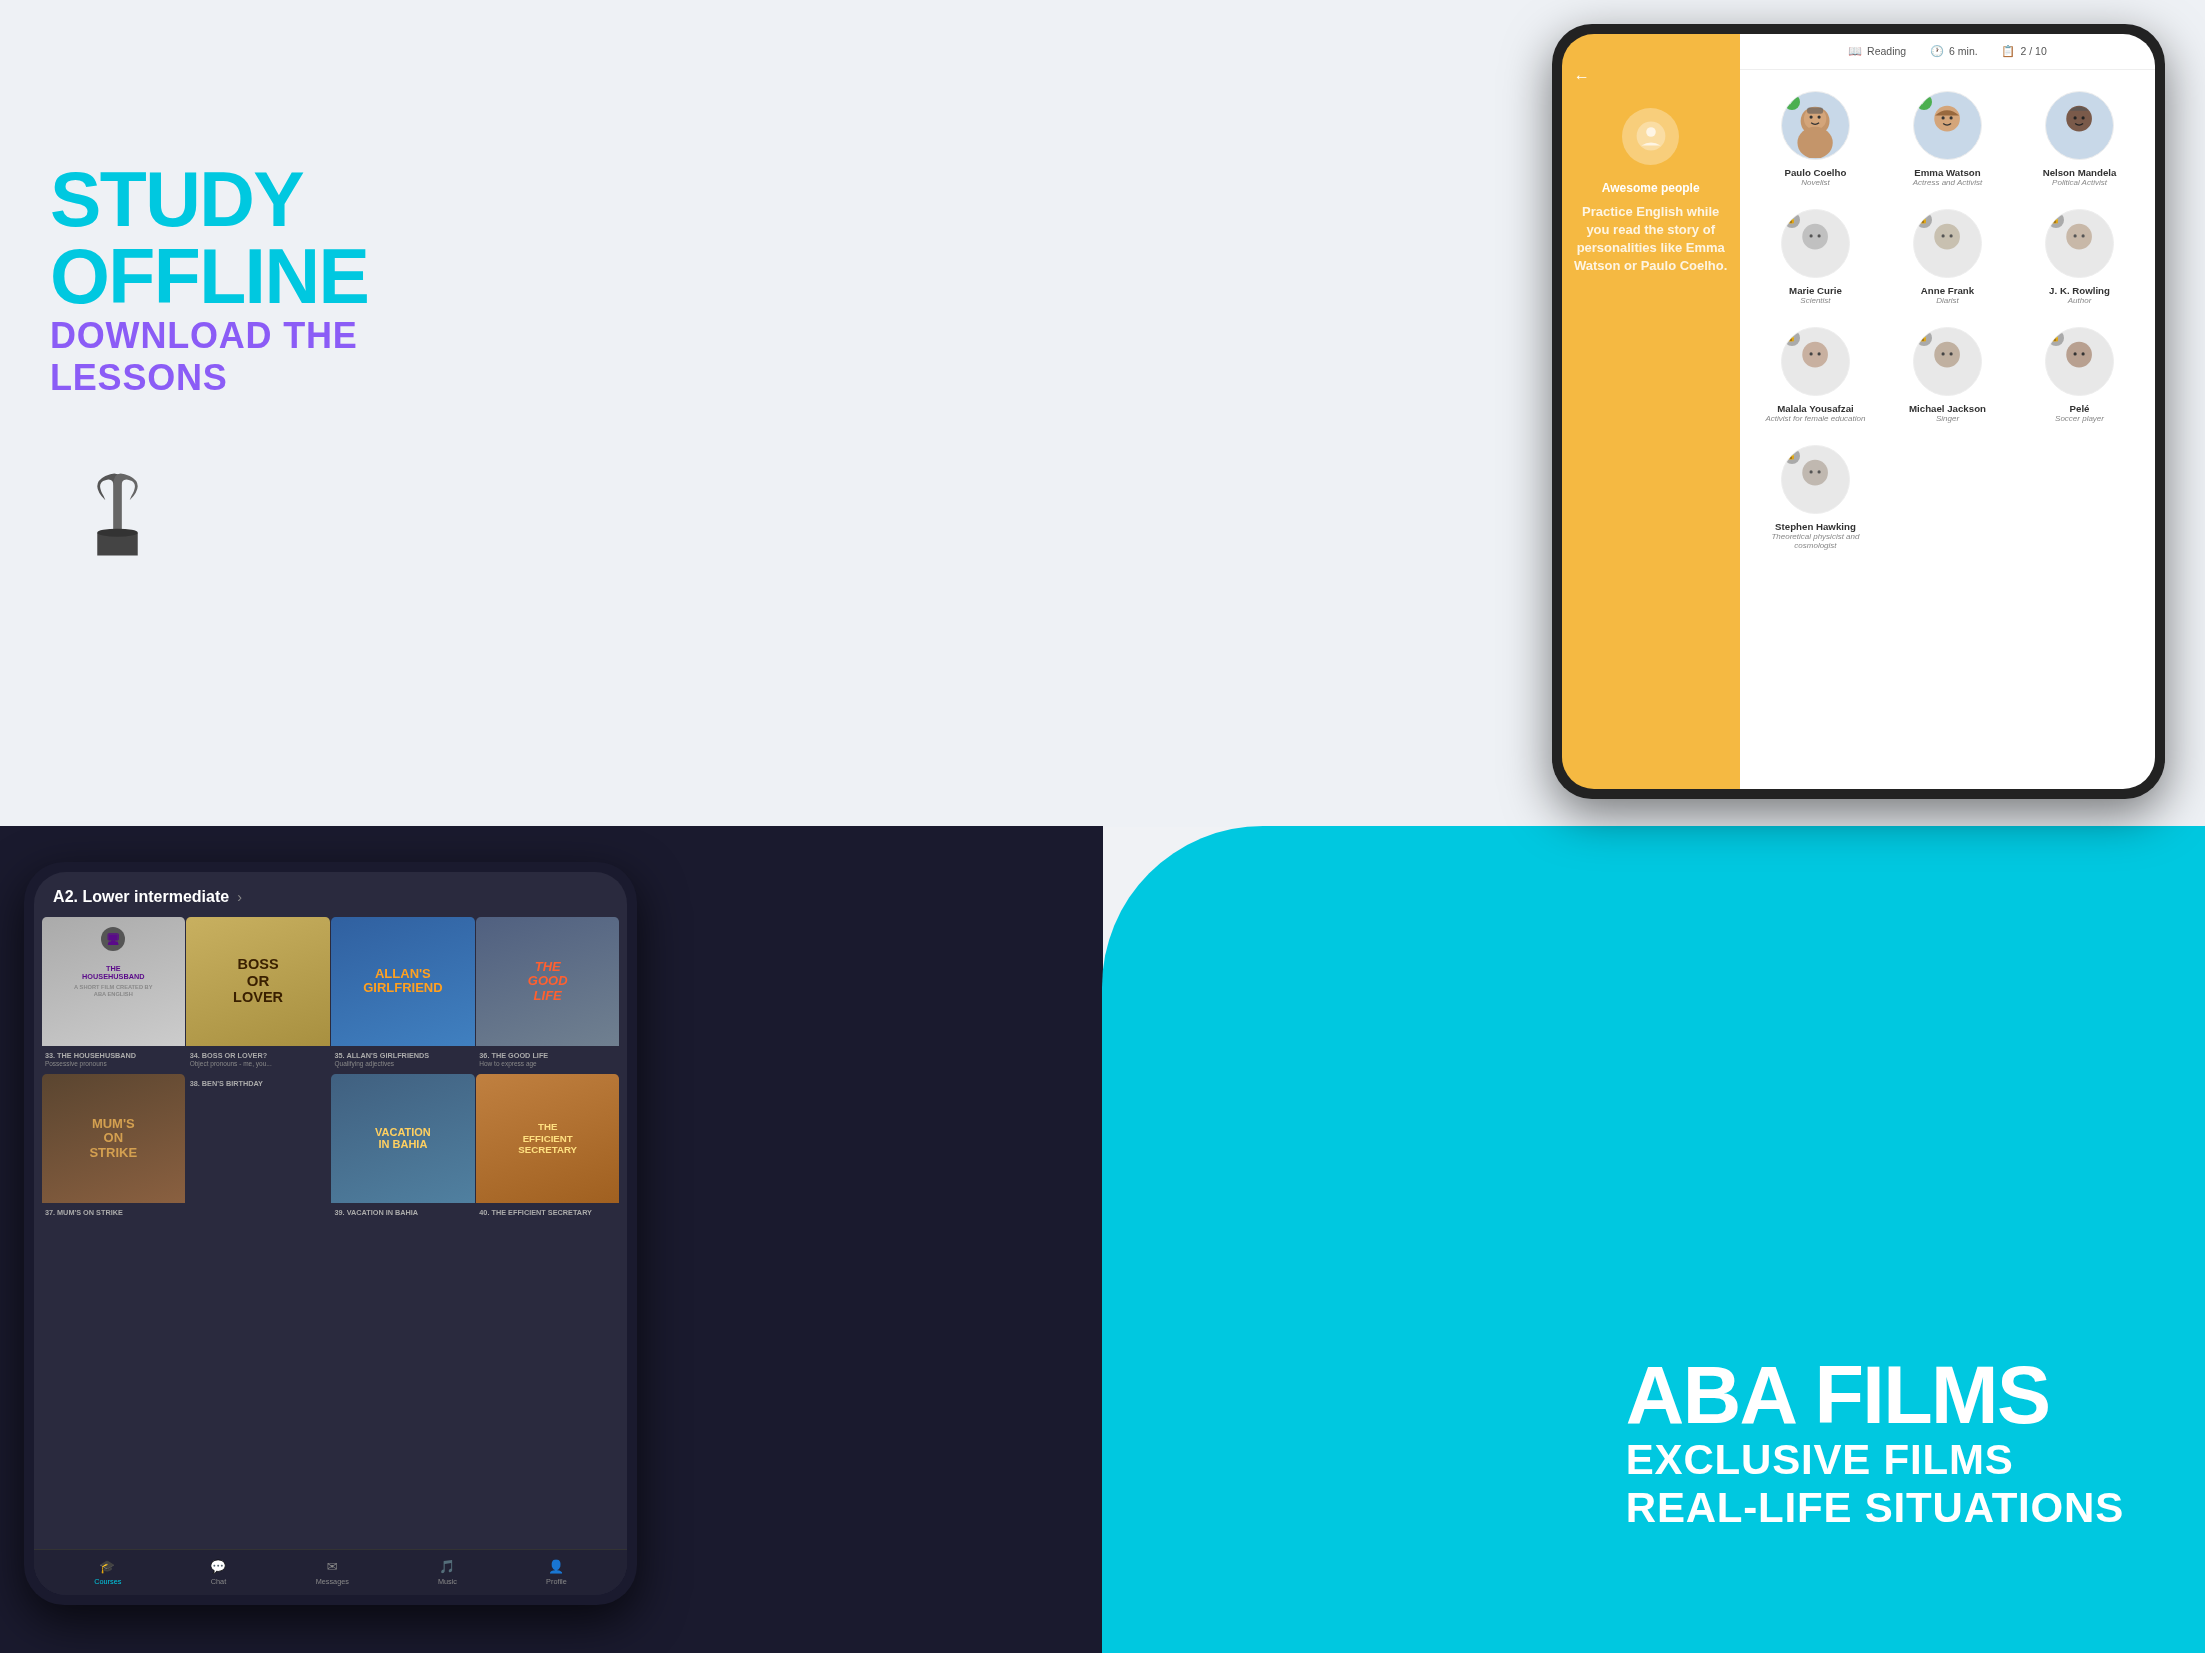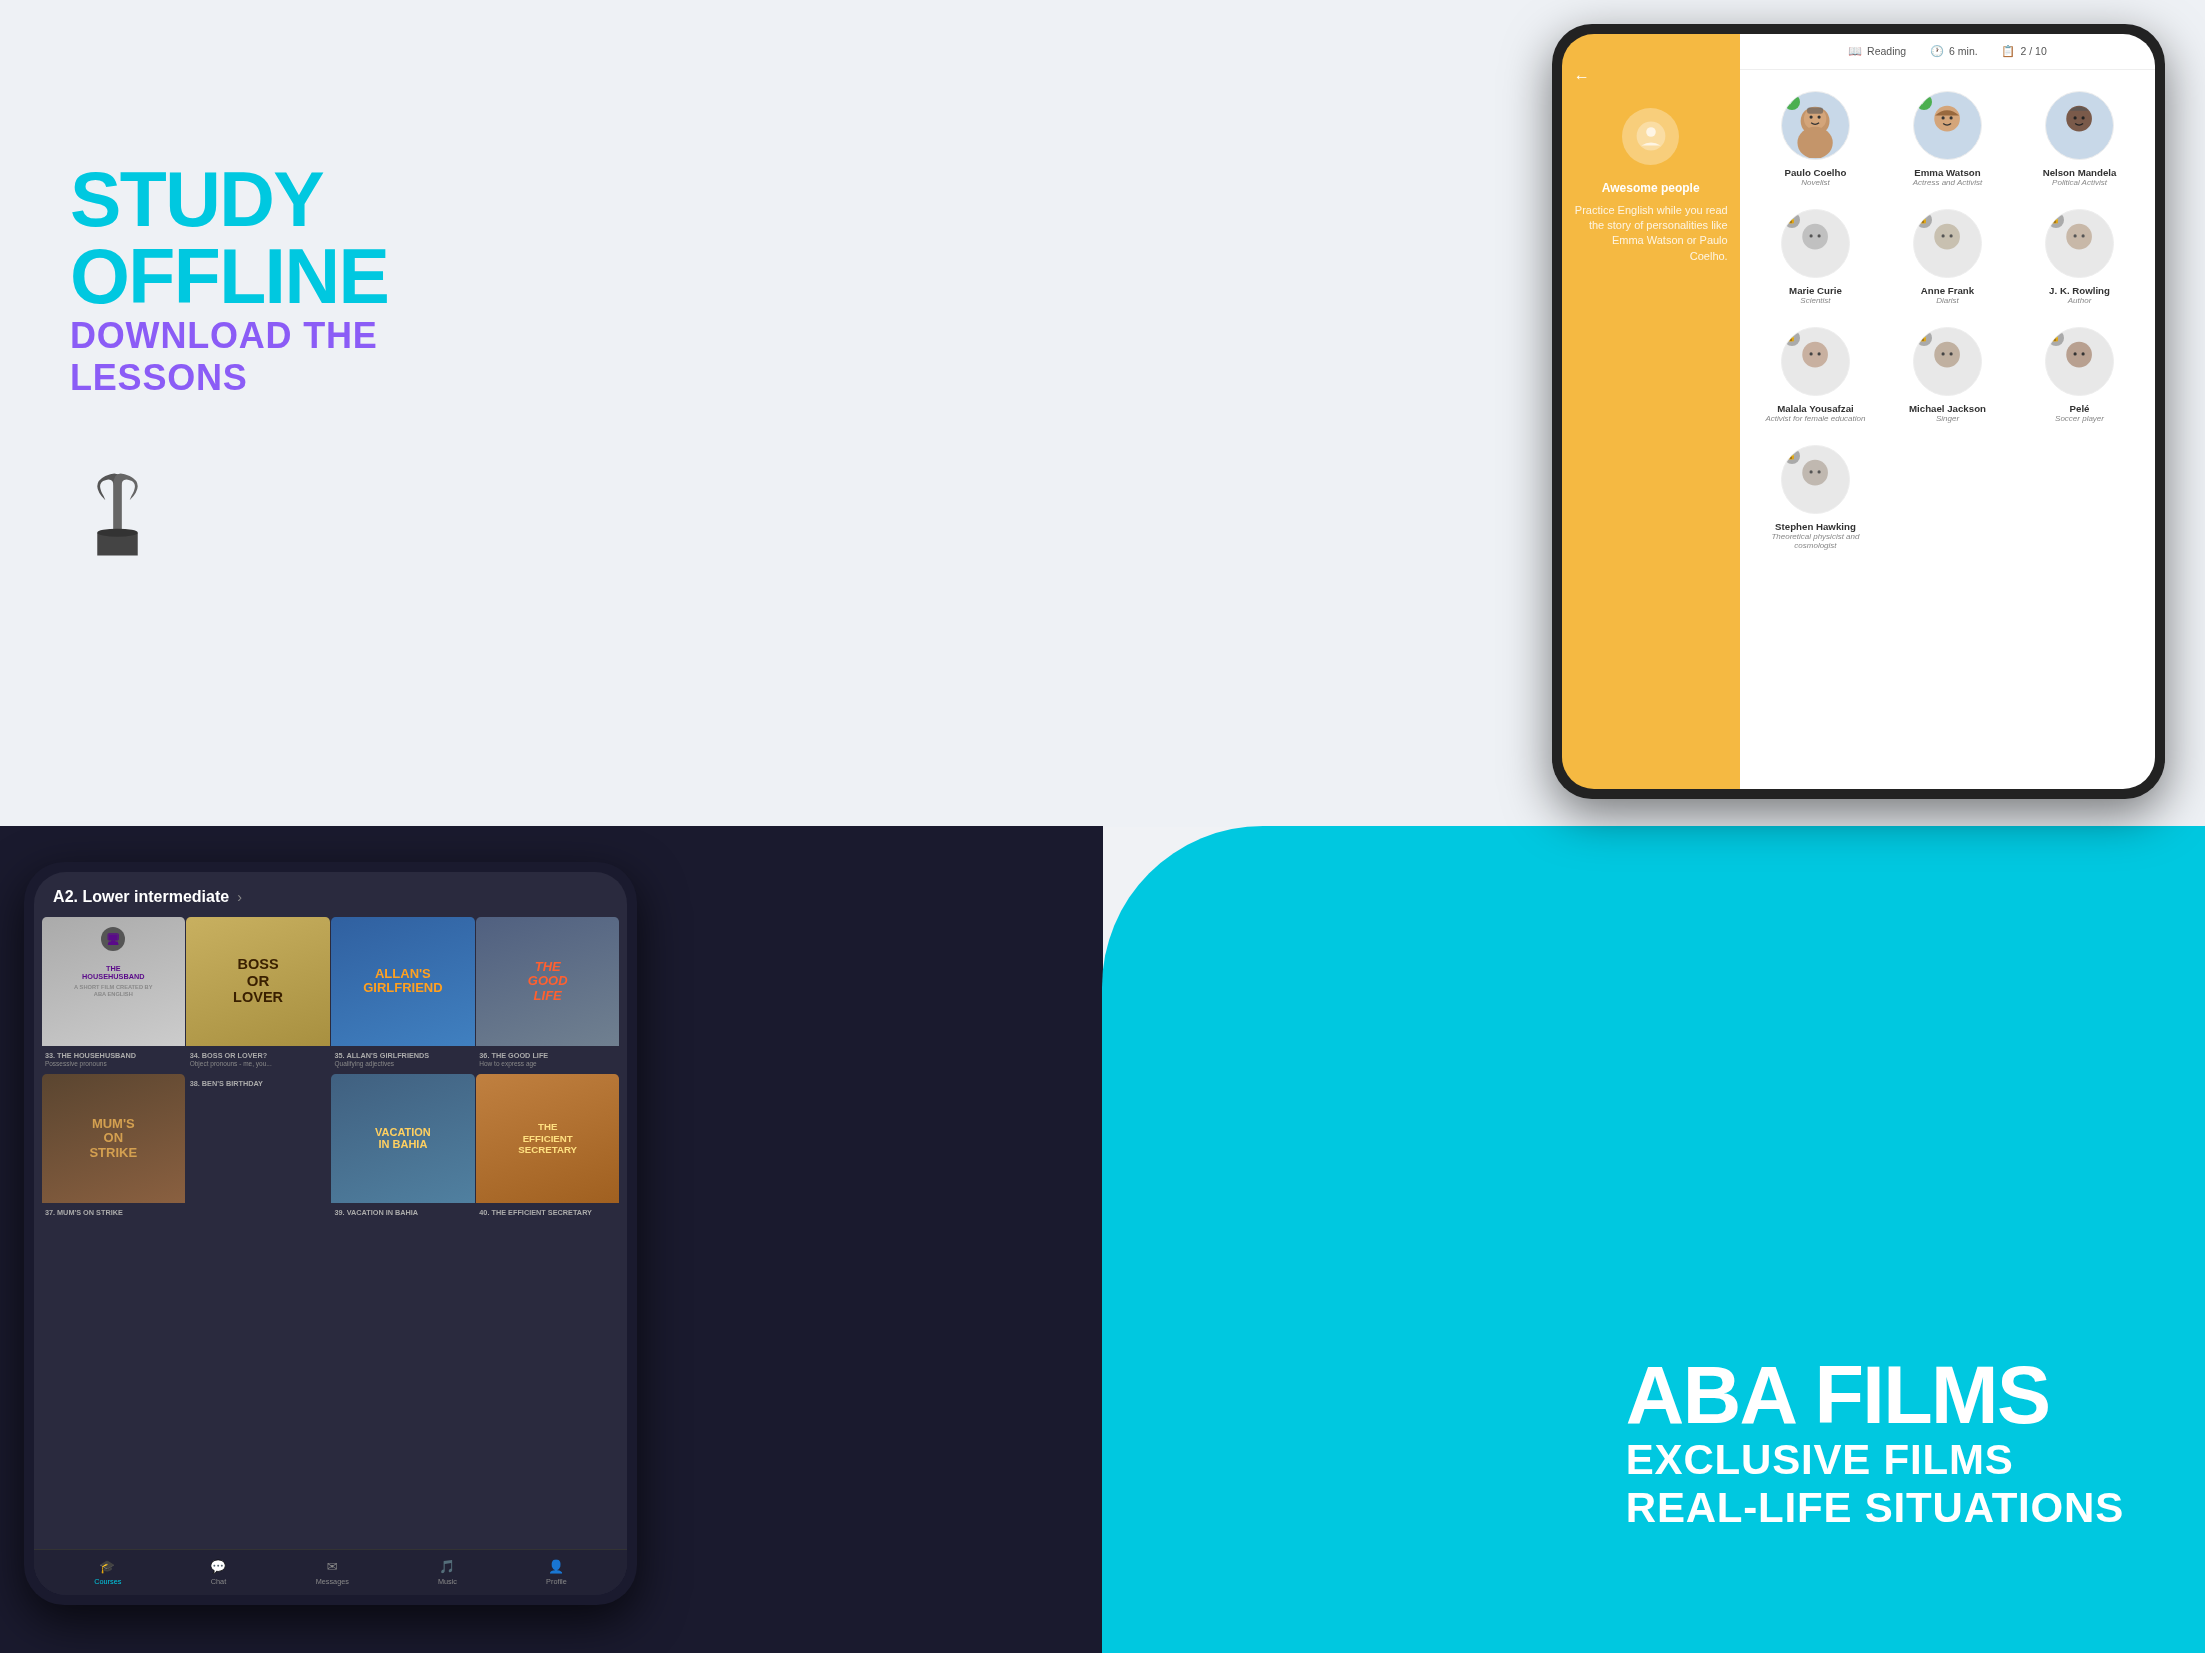--- a/index.html
+++ b/index.html
@@ -40,21 +40,21 @@
       top: 0; right: 0;
       width: 1103px;
       height: 827px;
       background: #eef1f5;
     }
 
     
     .study-offline-section {
       position: absolute;
       top: 161px;
-      left: 70px;
+      left: 50px;
       width: 404px;
     }
     .study-offline-title {
       font-size: 77px;
       font-weight: 900;
       color: #00c8e0;
       line-height: 1;
       letter-spacing: -1.6px;
     }
     .study-offline-subtitle {
@@ -122,23 +122,24 @@
     }
     .lesson-title-yellow {
       color: #fff;
       font-size: 12px;
       font-weight: 700;
       text-align: center;
       margin-bottom: 8px;
     }
     .lesson-desc-yellow {
       color: rgba(255,255,255,0.85);
-      font-size: 11px;
-      text-align: right;
+      font-size: 13px;
+      text-align: center;
       line-height: 1.4;
+      font-weight: bold;
     }
 
     
     .white-content {
       flex: 1;
       background: #fff;
       display: flex;
       flex-direction: column;
     }
     .reading-header {

